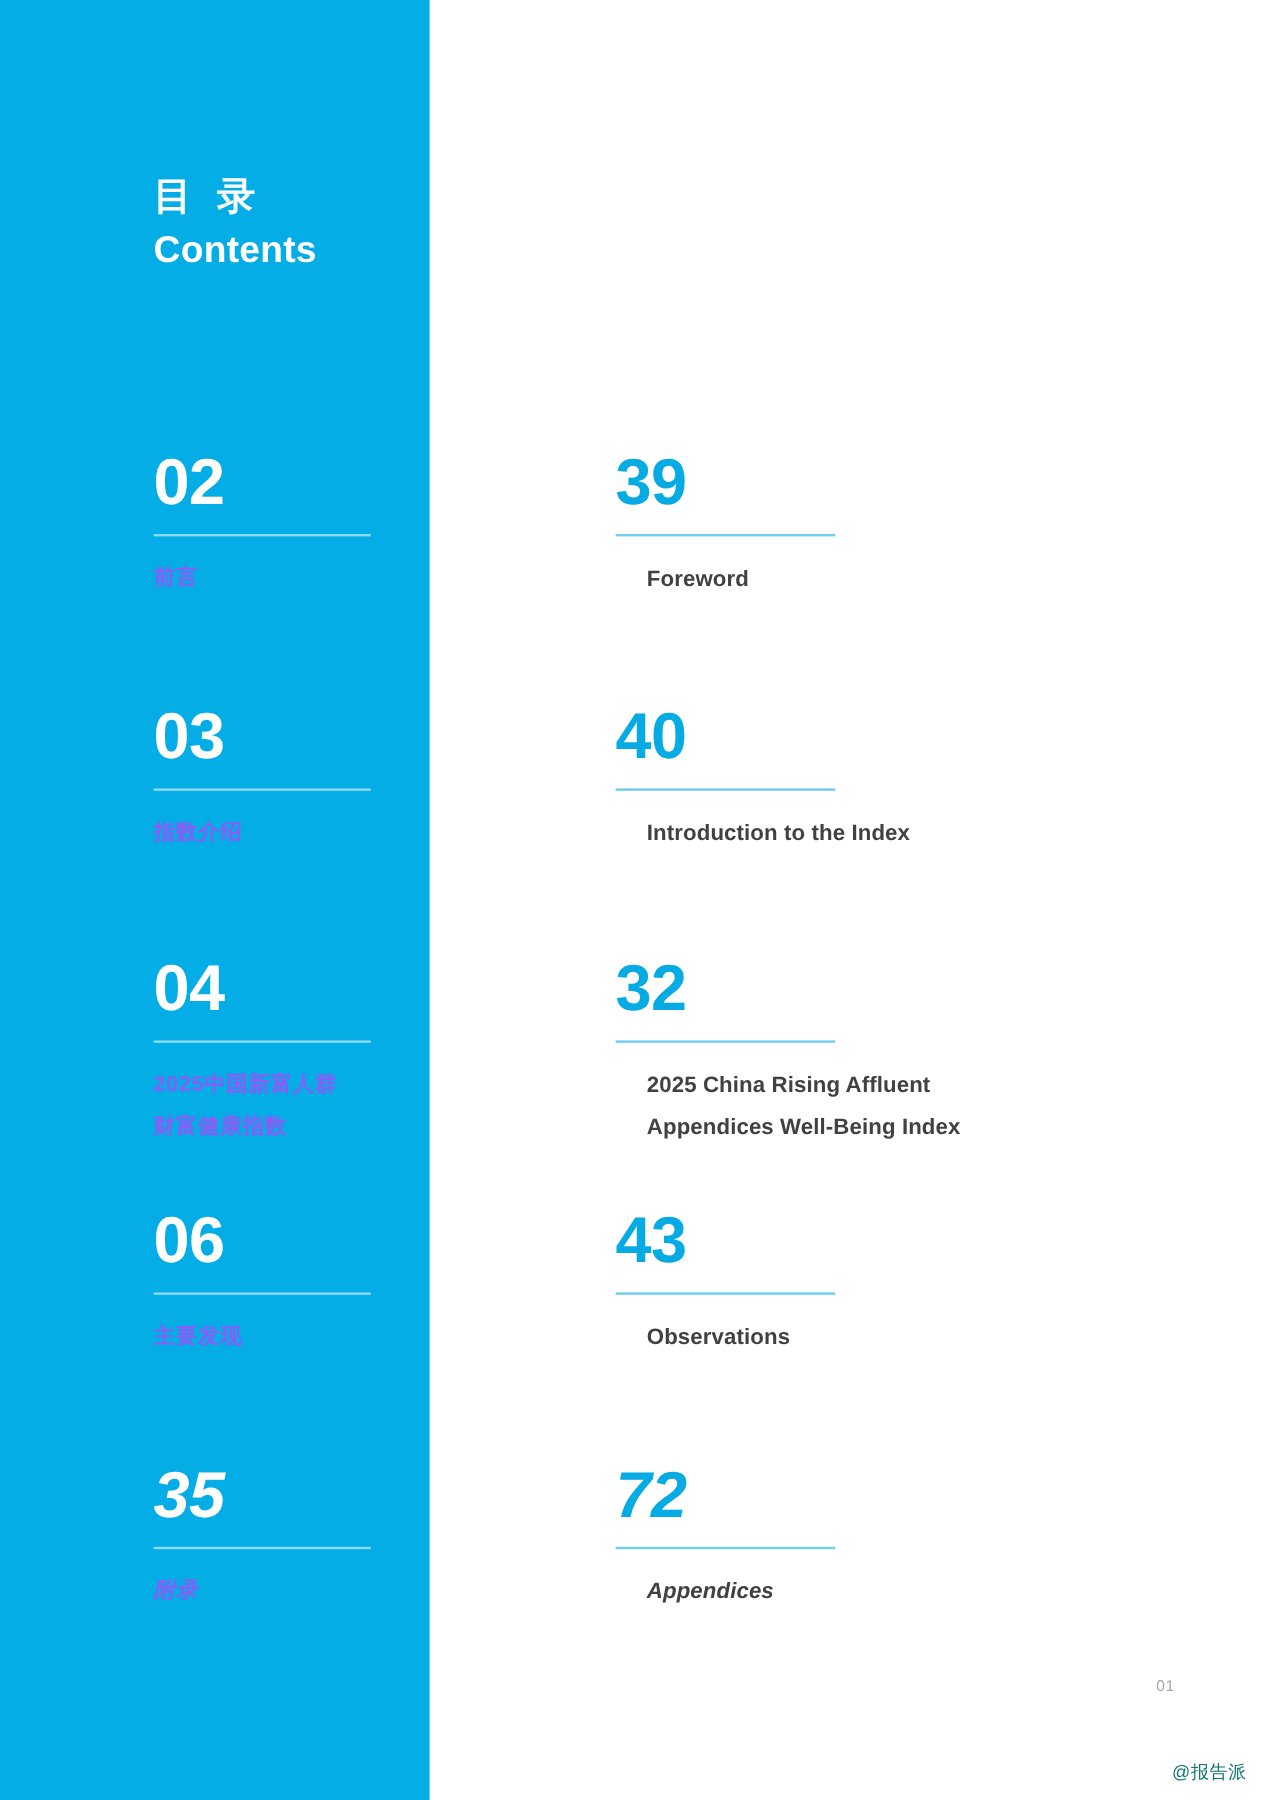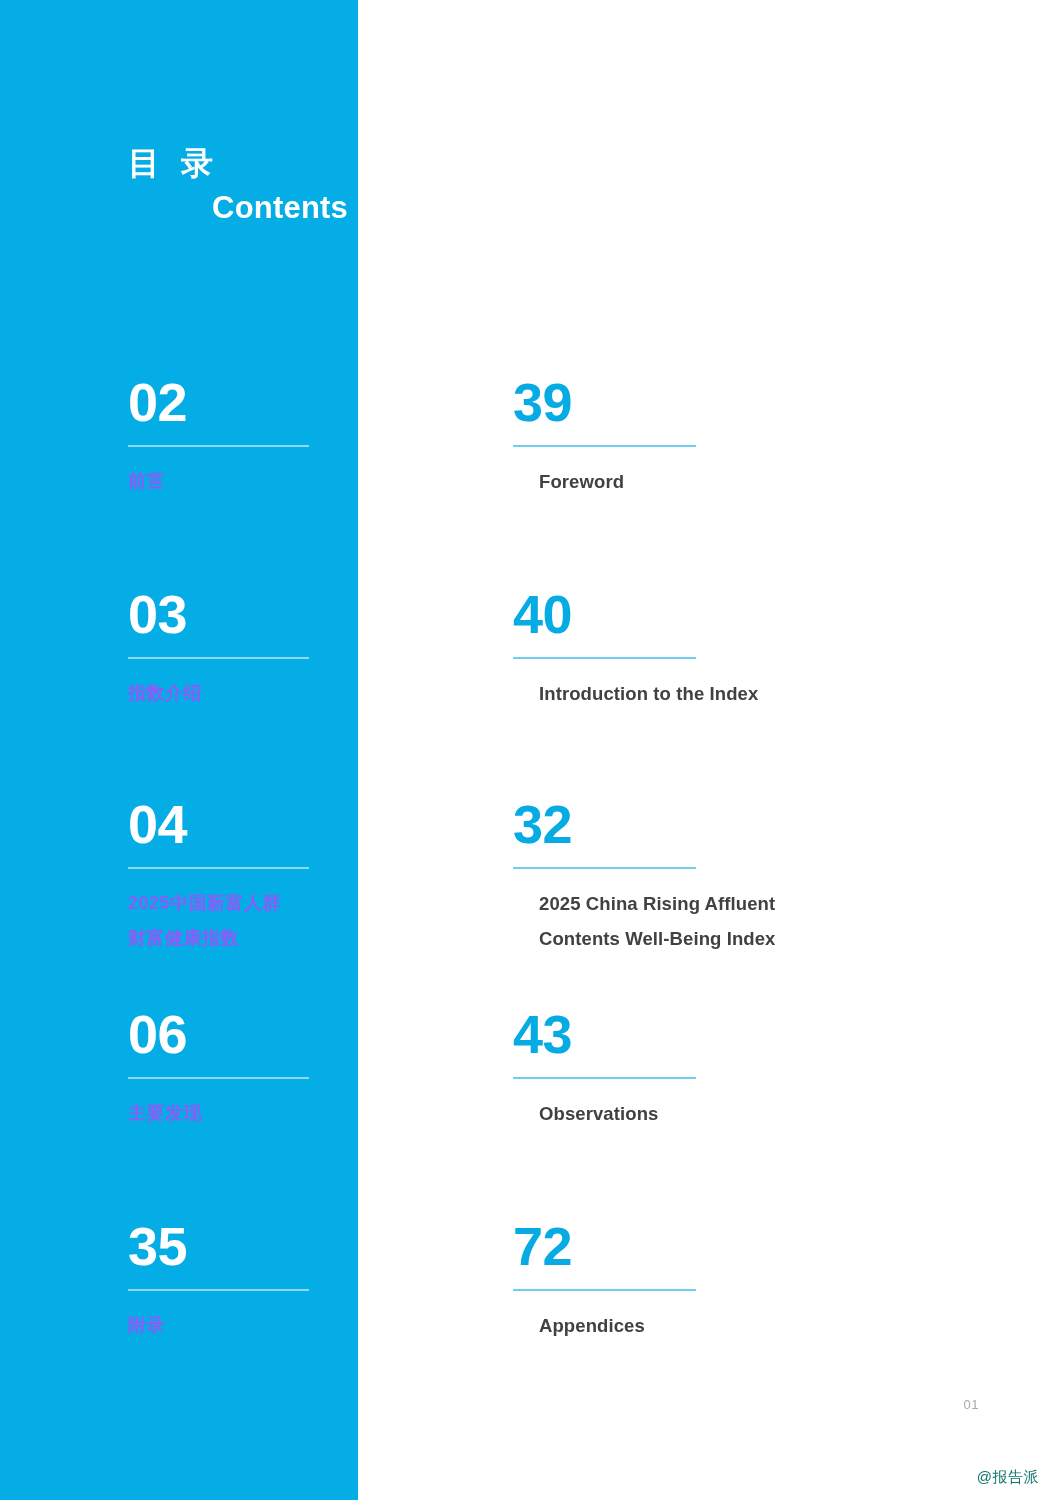--- a/index.html
+++ b/index.html
@@ -39,21 +39,20 @@
     letter-spacing: 6px;
     line-height: 46px;
     white-space: pre;
   }
   .toc-heading .en {
     font-size: 31px;
     font-weight: bold;
     color: #ffffff;
     line-height: 44px;
     letter-spacing: 0.2px;
-    text-align: right;
   }
 
   
   .col {
     position: absolute;
     top: 0;
     width: 340px;
     height: 1500px;
   }
   .col-left  { left: 128px; }
@@ -90,21 +89,21 @@
   
   .col-right .num   { color: #06ABE3; }
   .col-right .rule  { background: #6FCDEF; width: 183px; }
   .col-right .label { color: #414042; font-size: 18.5px; letter-spacing: 0.1px; margin-left: 26px; }
 
   
   .row-1 { top: 374px; }
   .row-2 { top: 586px; }
   .row-3 { top: 796px; }
   .row-4 { top: 1006px; }
-  .row-5 { top: 1218px; }
+  .row-5 { top: 1218px; font-style: italic; }
 
   
   .page-number {
     position: absolute;
     right: 82px;
     top: 1397px;
     font-size: 13px;
     color: #A7A9AC;
     letter-spacing: 0.5px;
   }
@@ -188,21 +187,21 @@
     <div class="label">
       <span class="line">Introduction to the Index</span>
     </div>
   </div>
 
   <div class="entry row-3">
     <div class="num">32</div>
     <div class="rule"></div>
     <div class="label">
       <span class="line">2025 China Rising Affluent</span>
-      <span class="line">Contents Well-Being Index</span>
+      <span class="line">Appendices Well-Being Index</span>
     </div>
   </div>
 
   <div class="entry row-4">
     <div class="num">43</div>
     <div class="rule"></div>
     <div class="label">
       <span class="line">Observations</span>
     </div>
   </div>

